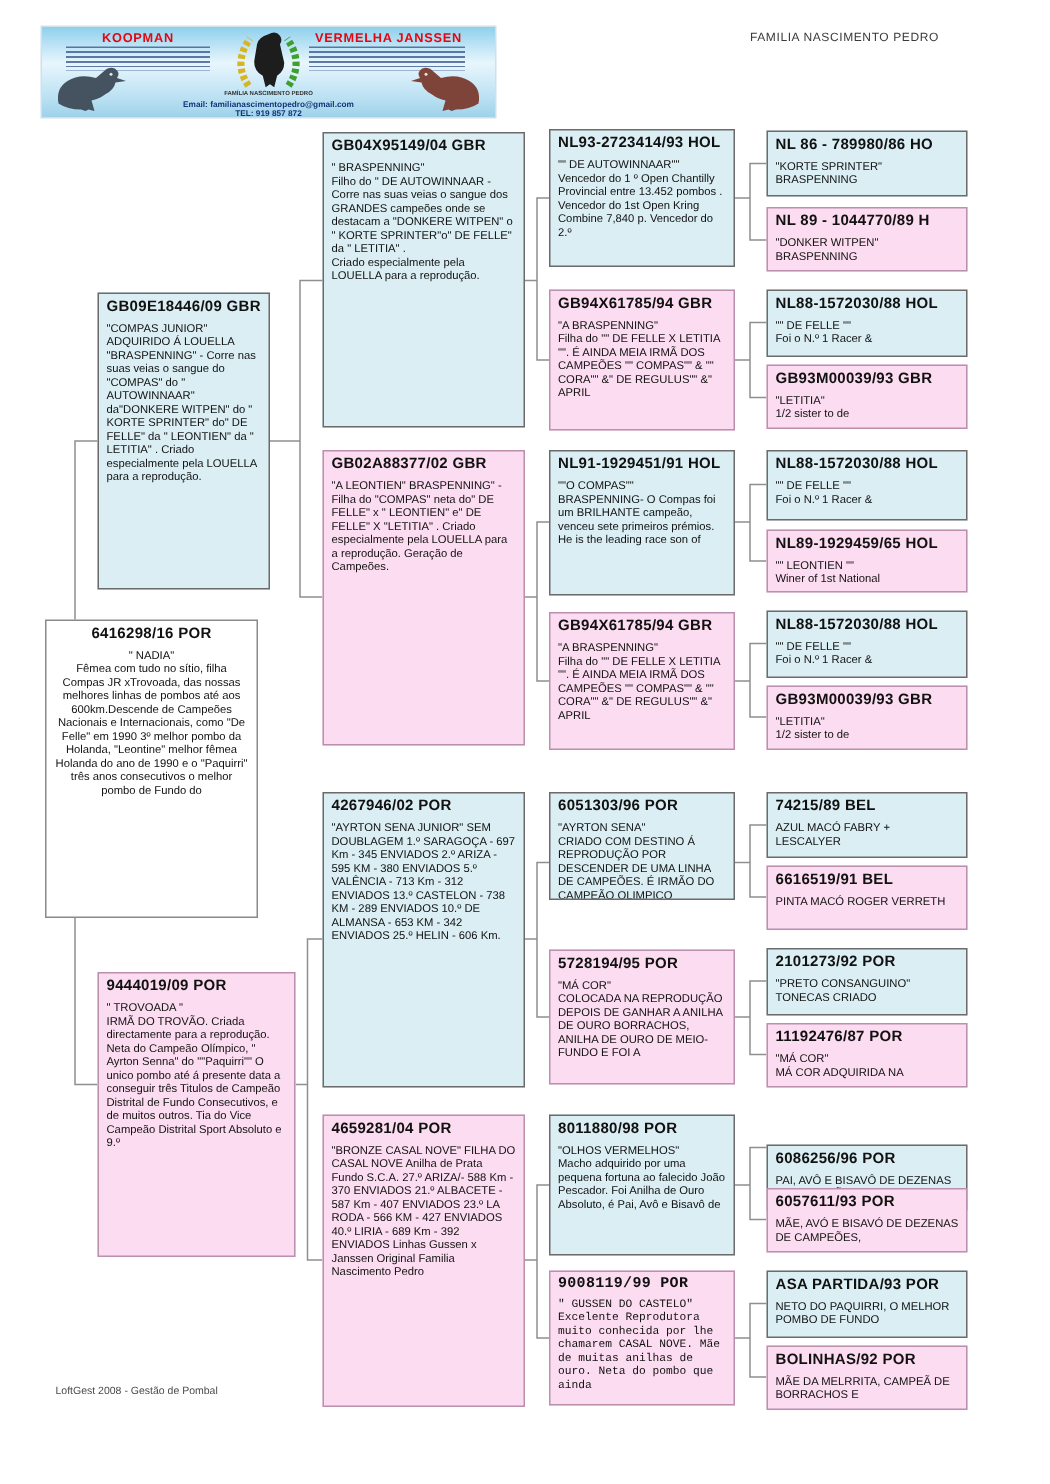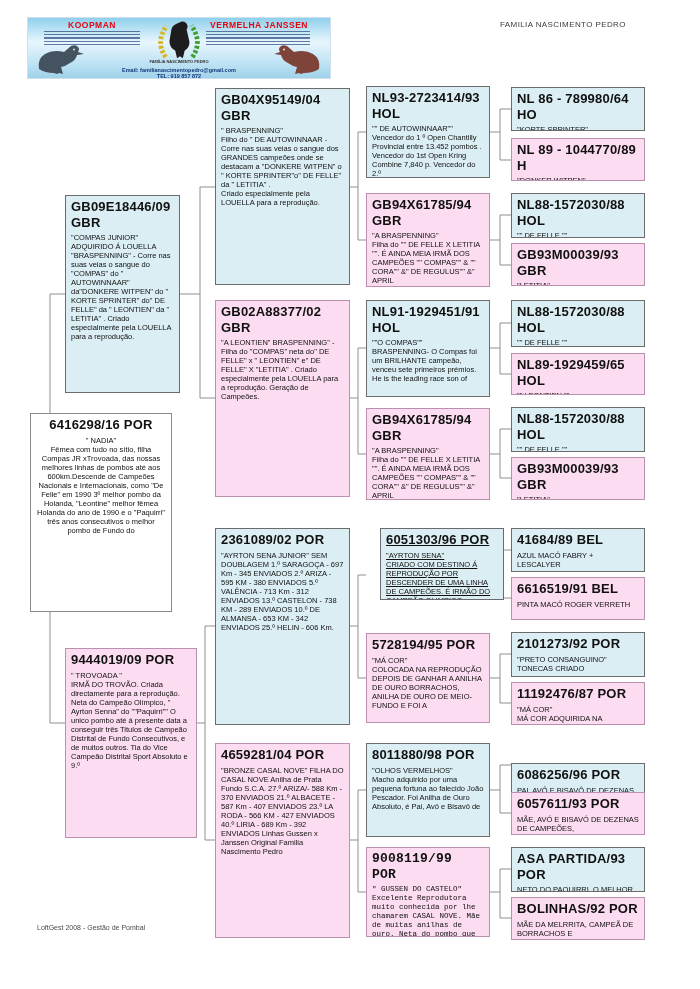--- a/index.html
+++ b/index.html
@@ -3,21 +3,21 @@
 <meta charset="utf-8">
 <style>
   html,body{margin:0;padding:0;background:#fff;}
   #page{position:relative;width:700px;height:989px;background:#ffffff;overflow:hidden;
         font-family:"Liberation Sans", sans-serif;color:#111;}
   
   #wires{position:absolute;left:0;top:0;width:700px;height:989px;}
   
   .pbox{position:absolute;box-sizing:border-box;border:1px solid #777;padding:3px 5px;
         overflow:hidden;font-size:7.5px;line-height:1.2;}
-  .pbox .ring{font-weight:bold;font-size:13px;margin-bottom:3px;letter-spacing:.2px;}
+  .pbox .ring{font-weight:bold;font-size:10px;margin-bottom:3px;letter-spacing:.2px;}
   .pbox .bodytext{white-space:pre-line;}
   .male{background:var(--male-bg);border-color:#6b6b6b;}
   .female{background:var(--female-bg);border-color:#bb8fae;}
   .subject{background:var(--subject-bg);border-color:#8a8a8a;text-align:center;}
   
   #banner{position:absolute;left:28px;top:18px;width:302px;height:60px;
           background:linear-gradient(180deg,#8fd0ec 0%,#e8f6fd 40%,#bfe3f4 75%,#9fd2ea 100%);
           box-shadow:0 0 0 1px #cfe0ea;}
   .strain{position:absolute;top:2px;font-weight:bold;font-size:8.5px;letter-spacing:.5px;
           color:var(--accent-red);text-align:center;}
@@ -112,21 +112,21 @@
         <div class="ring">GB04X95149/04 GBR</div>
         <div class="bodytext">" BRASPENNING"
 Filho do " DE AUTOWINNAAR - Corre nas suas veias o sangue dos GRANDES campeões  onde se destacam  a "DONKERE WITPEN" o " KORTE SPRINTER"o" DE FELLE" da " LETITIA" .
 Criado especialmente pela LOUELLA  para a reprodução.</div>
       </div>
       <div class="pbox female" style="left: 215px; top: 300px; width: 135px; height: 197px;">
         <div class="ring">GB02A88377/02 GBR</div>
         <div class="bodytext">"A LEONTIEN" BRASPENNING" - Filha do "COMPAS" neta do" DE FELLE" x " LEONTIEN" e" DE FELLE" X "LETITIA" . Criado especialmente pela LOUELLA para a reprodução. Geração de Campeões.</div>
       </div>
       <div class="pbox male" style="left: 215px; top: 528px; width: 135px; height: 197px;">
-        <div class="ring">2361089/02 POR</div>
+        <div class="ring">4267946/02 POR</div>
         <div class="bodytext">"AYRTON SENA JUNIOR" SEM DOUBLAGEM 1.º SARAGOÇA - 697 Km - 345 ENVIADOS 2.º ARIZA - 595 KM - 380 ENVIADOS 5.º VALÊNCIA - 713 Km - 312 ENVIADOS 13.º CASTELON - 738 KM - 289 ENVIADOS 10.º DE ALMANSA - 653 KM - 342 ENVIADOS 25.º HELIN - 606 Km.</div>
       </div>
       <div class="pbox female" style="left: 215px; top: 743px; width: 135px; height: 195px;">
         <div class="ring">4659281/04 POR</div>
         <div class="bodytext">"BRONZE CASAL NOVE" FILHA DO CASAL NOVE Anilha de Prata Fundo S.C.A. 27.º ARIZA/- 588 Km - 370 ENVIADOS 21.º ALBACETE - 587 Km - 407 ENVIADOS 23.º LA RODA - 566 KM - 427 ENVIADOS 40.º LIRIA - 689 Km - 392 ENVIADOS Linhas Gussen x Janssen Original Familia Nascimento Pedro</div>
       </div>
       <div class="pbox male" style="left: 366px; top: 86px; width: 124px; height: 92px;">
         <div class="ring">NL93-2723414/93 HOL</div>
         <div class="bodytext">"" DE AUTOWINNAAR""
 Vencedor do 1 º Open Chantilly Provincial entre 13.452 pombos . Vencedor do 1st Open Kring Combine 7,840 p. Vencedor do 2.º</div>
@@ -139,42 +139,42 @@
       <div class="pbox male" style="left: 366px; top: 300px; width: 124px; height: 97px;">
         <div class="ring">NL91-1929451/91 HOL</div>
         <div class="bodytext">""O COMPAS""
 BRASPENNING-  O Compas foi um BRILHANTE campeão, venceu sete primeiros prémios. He is the leading race son of</div>
       </div>
       <div class="pbox female" style="left: 366px; top: 408px; width: 124px; height: 92px;">
         <div class="ring">GB94X61785/94 GBR</div>
         <div class="bodytext">"A BRASPENNING"
 Filha do "" DE FELLE X  LETITIA "". É AINDA MEIA IRMÃ DOS CAMPEÕES "" COMPAS"" &amp; "" CORA"" &amp;" DE REGULUS"" &amp;" APRIL</div>
       </div>
-      <div class="pbox male" style="left: 380px; top: 528px; width: 124px; height: 72px; text-decoration: underline;">
+      <div class="pbox male" style="left: 366px; top: 528px; width: 124px; height: 72px;">
         <div class="ring">6051303/96 POR</div>
         <div class="bodytext">"AYRTON SENA"
 CRIADO COM DESTINO Á REPRODUÇÃO POR DESCENDER DE UMA LINHA DE CAMPEÕES. É IRMÃO DO CAMPEÃO OLIMPICO AYORTON</div>
       </div>
       <div class="pbox female" style="left: 366px; top: 633px; width: 124px; height: 90px;">
         <div class="ring">5728194/95 POR</div>
         <div class="bodytext">"MÁ COR"
 COLOCADA NA REPRODUÇÃO DEPOIS DE GANHAR A ANILHA DE OURO BORRACHOS, ANILHA DE OURO DE MEIO-FUNDO E FOI A</div>
       </div>
       <div class="pbox male" style="left: 366px; top: 743px; width: 124px; height: 94px;">
         <div class="ring">8011880/98 POR</div>
         <div class="bodytext">"OLHOS VERMELHOS"
 Macho adquirido por uma pequena fortuna ao falecido João Pescador. Foi Anilha de Ouro Absoluto, é Pai, Avô e Bisavô de</div>
       </div>
       <div class="pbox female" style="left: 366px; top: 847px; width: 124px; height: 90px; font-family: Liberation Mono, monospace;">
         <div class="ring">9008119/99 POR</div>
         <div class="bodytext">" GUSSEN DO CASTELO"
 Excelente Reprodutora muito conhecida por lhe chamarem CASAL NOVE. Mãe de muitas anilhas de ouro. Neta do pombo que ainda</div>
       </div>
       <div class="pbox male" style="left: 511px; top: 87px; width: 134px; height: 44px;">
-        <div class="ring">NL 86 - 789980/64 HO</div>
+        <div class="ring">NL 86 - 789980/86 HO</div>
         <div class="bodytext">"KORTE SPRINTER"
 BRASPENNING</div>
       </div>
       <div class="pbox female" style="left: 511px; top: 138px; width: 134px; height: 43px;">
         <div class="ring">NL 89 - 1044770/89 H</div>
         <div class="bodytext">"DONKER WITPEN"
 BRASPENNING</div>
       </div>
       <div class="pbox male" style="left: 511px; top: 193px; width: 134px; height: 45px;">
         <div class="ring">NL88-1572030/88 HOL</div>
@@ -200,21 +200,21 @@
         <div class="ring">NL88-1572030/88 HOL</div>
         <div class="bodytext">"" DE FELLE ""
 Foi o N.º 1 Racer &amp;</div>
       </div>
       <div class="pbox female" style="left: 511px; top: 457px; width: 134px; height: 43px;">
         <div class="ring">GB93M00039/93 GBR</div>
         <div class="bodytext">"LETITIA"
 1/2 sister to de</div>
       </div>
       <div class="pbox male" style="left: 511px; top: 528px; width: 134px; height: 44px;">
-        <div class="ring">41684/89 BEL</div>
+        <div class="ring">74215/89 BEL</div>
         <div class="bodytext">AZUL MACÓ FABRY + LESCALYER</div>
       </div>
       <div class="pbox female" style="left: 511px; top: 577px; width: 134px; height: 43px;">
         <div class="ring">6616519/91 BEL</div>
         <div class="bodytext">PINTA MACÓ ROGER VERRETH</div>
       </div>
       <div class="pbox male" style="left: 511px; top: 632px; width: 134px; height: 45px;">
         <div class="ring">2101273/92 POR</div>
         <div class="bodytext">"PRETO CONSANGUINO" TONECAS CRIADO</div>
       </div>

